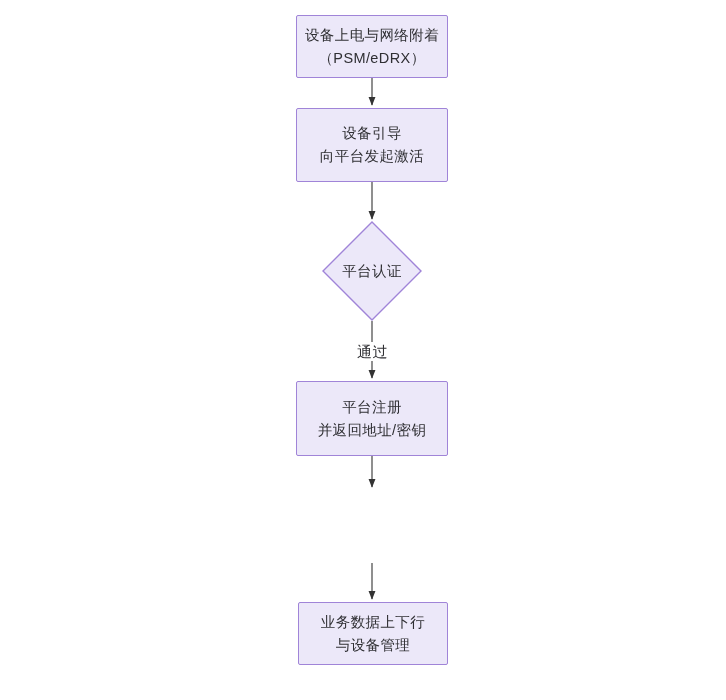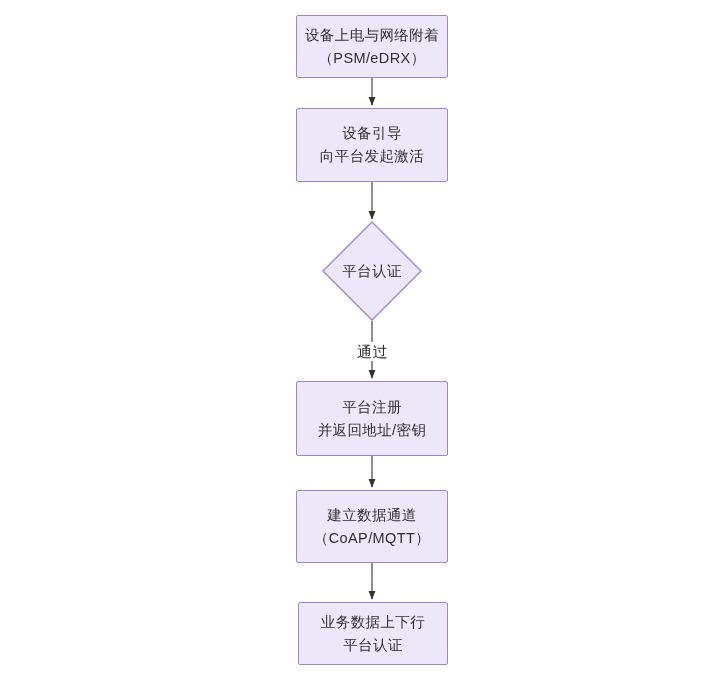--- a/index.html
+++ b/index.html
@@ -125,23 +125,19 @@
 向平台发起激活</div>
   </div>
 
   <div class="edge-label" style="left:354px; top:342px;">通过</div>
 
   <div class="node node-process" style="left:296px; top:381px; width:152px; height:75px;text-align:center;">
     <div class="node-label">平台注册
 并返回地址/密钥</div>
   </div>
 
-  <div class="node node-process" style="left:296px; top:490px; width:152px; height:73px;">
-    <div class="node-label">建立数据通道
-（CoAP/MQTT）</div>
-  </div>
 
   <div class="node node-process" style="left:298px; top:602px; width:150px; height:63px;">
     <div class="node-label">业务数据上下行
-平台认证</div>
+与设备管理</div>
   </div>
 
 </div>
 
 </body></html>

